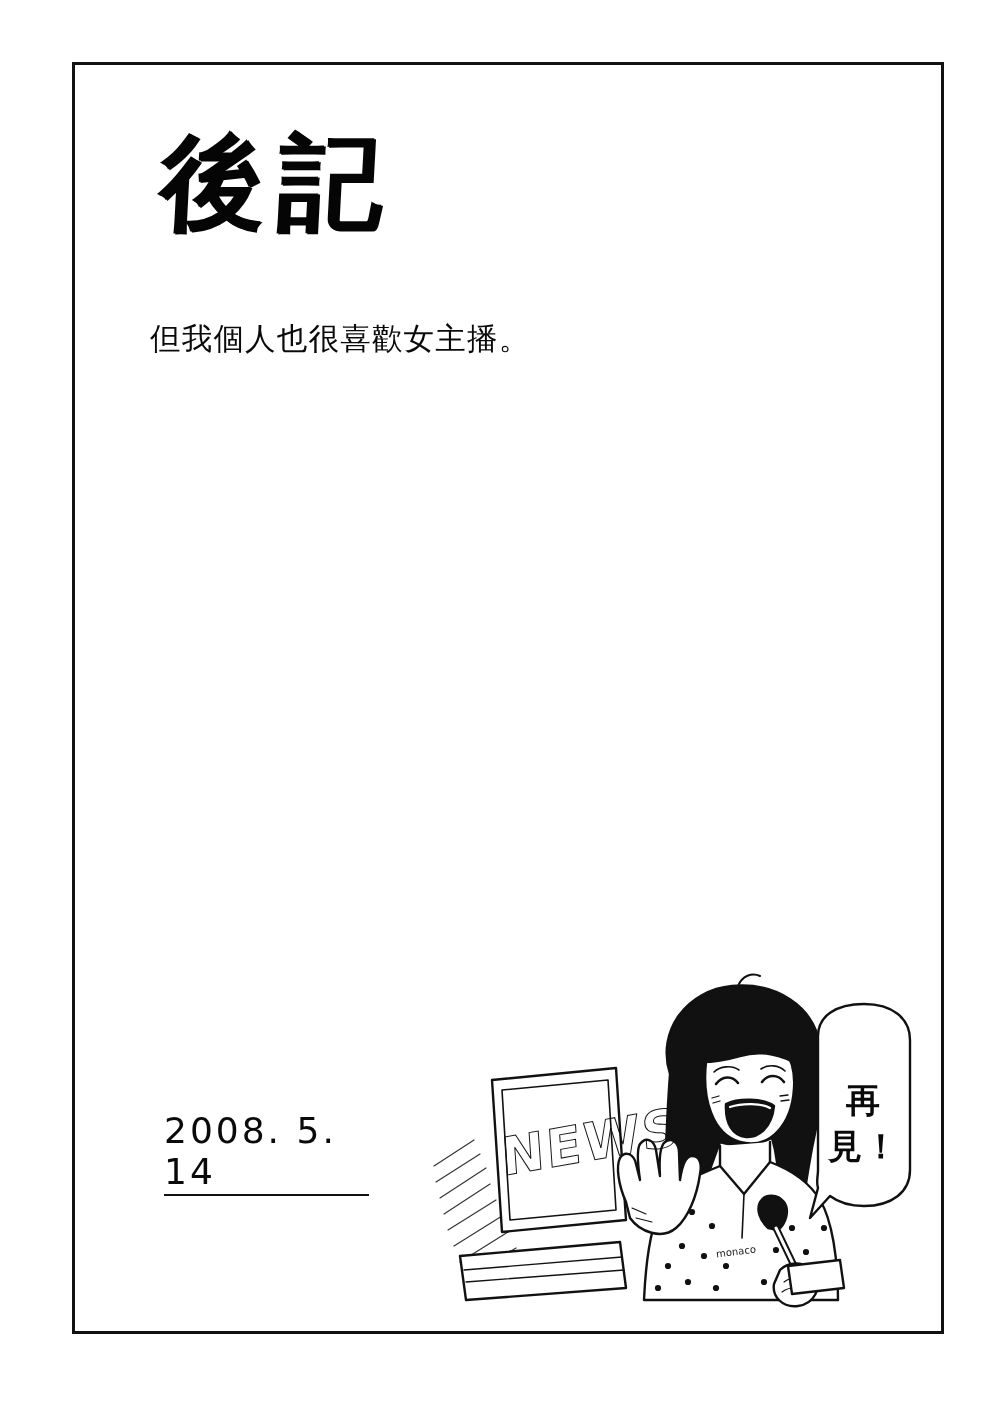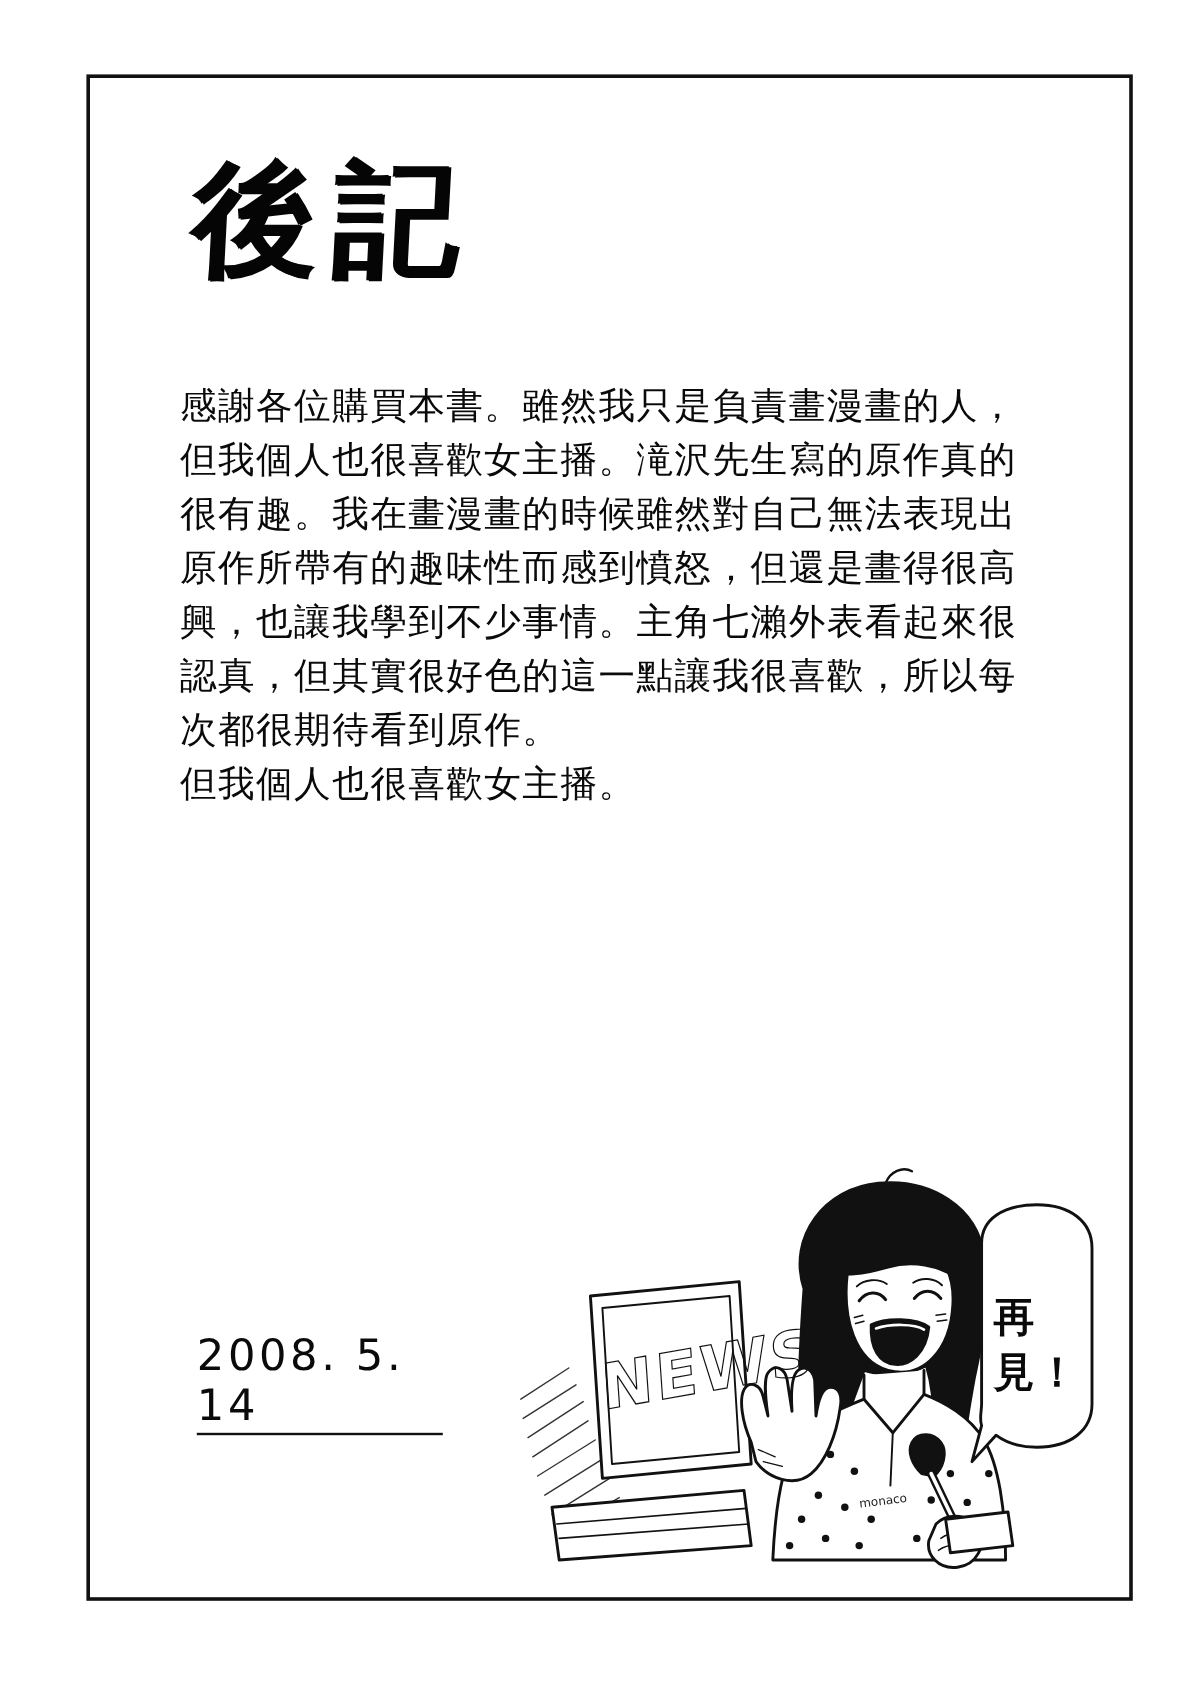--- a/index.html
+++ b/index.html
@@ -102,22 +102,22 @@
   .speech-text {
     position: absolute;
     left: 828px;
     top: 1078px;
     width: 54px;
     font-size: 34px;
     font-weight: bold;
     line-height: 46px;
     letter-spacing: 2px;
     color: #0a0a0a;
-    text-align: left;
-    font-family: Liberation Mono, monospace;
+    text-align: right;
+    font-family: Liberation Serif, serif;
   }
   .mic-label {
     position: absolute;
     left: 716px;
     top: 1246px;
     font-size: 10px;
     color: #222222;
     transform: rotate(-7deg);
     font-family: "DejaVu Sans", sans-serif;
   }
@@ -138,21 +138,20 @@
 </head>
 <body>
 
 <div class="page">
 
   <div class="afterword-frame"></div>
 
   <div class="title">後記</div>
 
   <div class="body-text">
-    <p class="para">感謝各位購買本書。雖然我只是負責畫漫畫的人，但我個人也很喜歡女主播。滝沢先生寫的原作真的很有趣。我在畫漫畫的時候雖然對自己無法表現出原作所帶有的趣味性而感到憤怒，但還是畫得很高興，也讓我學到不少事情。主角七瀨外表看起來很認真，但其實很好色的這一點讓我很喜歡，所以每次都很期待看到原作。</p>
     <p class="para">但我個人也很喜歡女主播。</p>
   </div>
 
   <div class="date-block">
     <div class="date-text">2008. 5. 14</div>
     <div class="date-underline"></div>
   </div>
 
   <div class="illustration">
     <svg width="500" height="360" viewBox="0 0 500 360" xmlns="http://www.w3.org/2000/svg">

